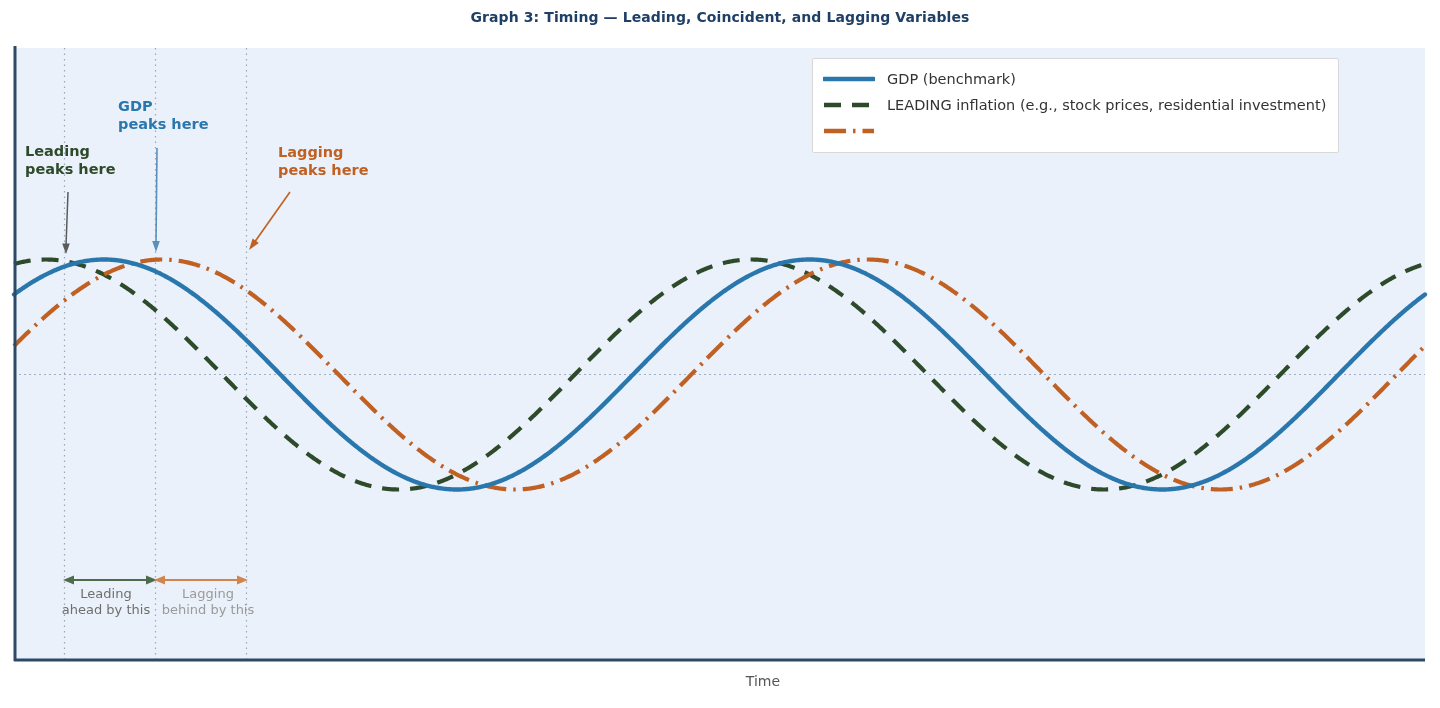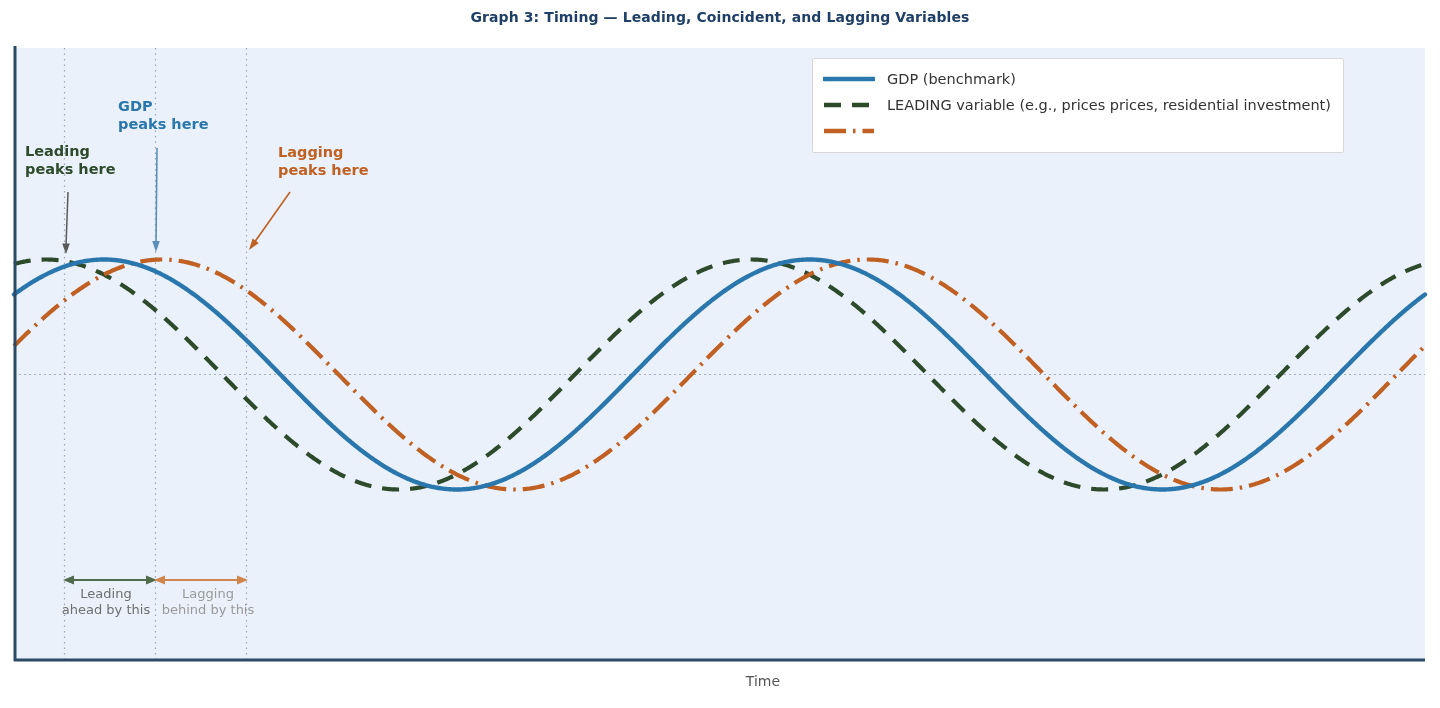--- a/index.html
+++ b/index.html
@@ -120,21 +120,21 @@
     <div class="legend-row">
       <svg class="legend-key" viewBox="0 0 52 14">
         <line x1="1" y1="7" x2="51" y2="7" stroke="#2a77ad" stroke-width="4.4" stroke-linecap="round"></line>
       </svg>
       <span class="legend-text">GDP (benchmark)</span>
     </div>
     <div class="legend-row">
       <svg class="legend-key" viewBox="0 0 52 14">
         <line x1="1" y1="7" x2="51" y2="7" stroke="#2d4a2a" stroke-width="4.4" stroke-dasharray="17 11"></line>
       </svg>
-      <span class="legend-text">LEADING variable (e.g., prices prices, residential investment)</span>
+      <span class="legend-text">LEADING inflation (e.g., stock prices, residential investment)</span>
     </div>
     <div class="legend-row">
       <svg class="legend-key" viewBox="0 0 52 14">
         <line x1="1" y1="7" x2="51" y2="7" stroke="#c06022" stroke-width="4.4" stroke-dasharray="22 7 2.5 7"></line>
       </svg>
     </div>
   </div>
 
 </div>
 

